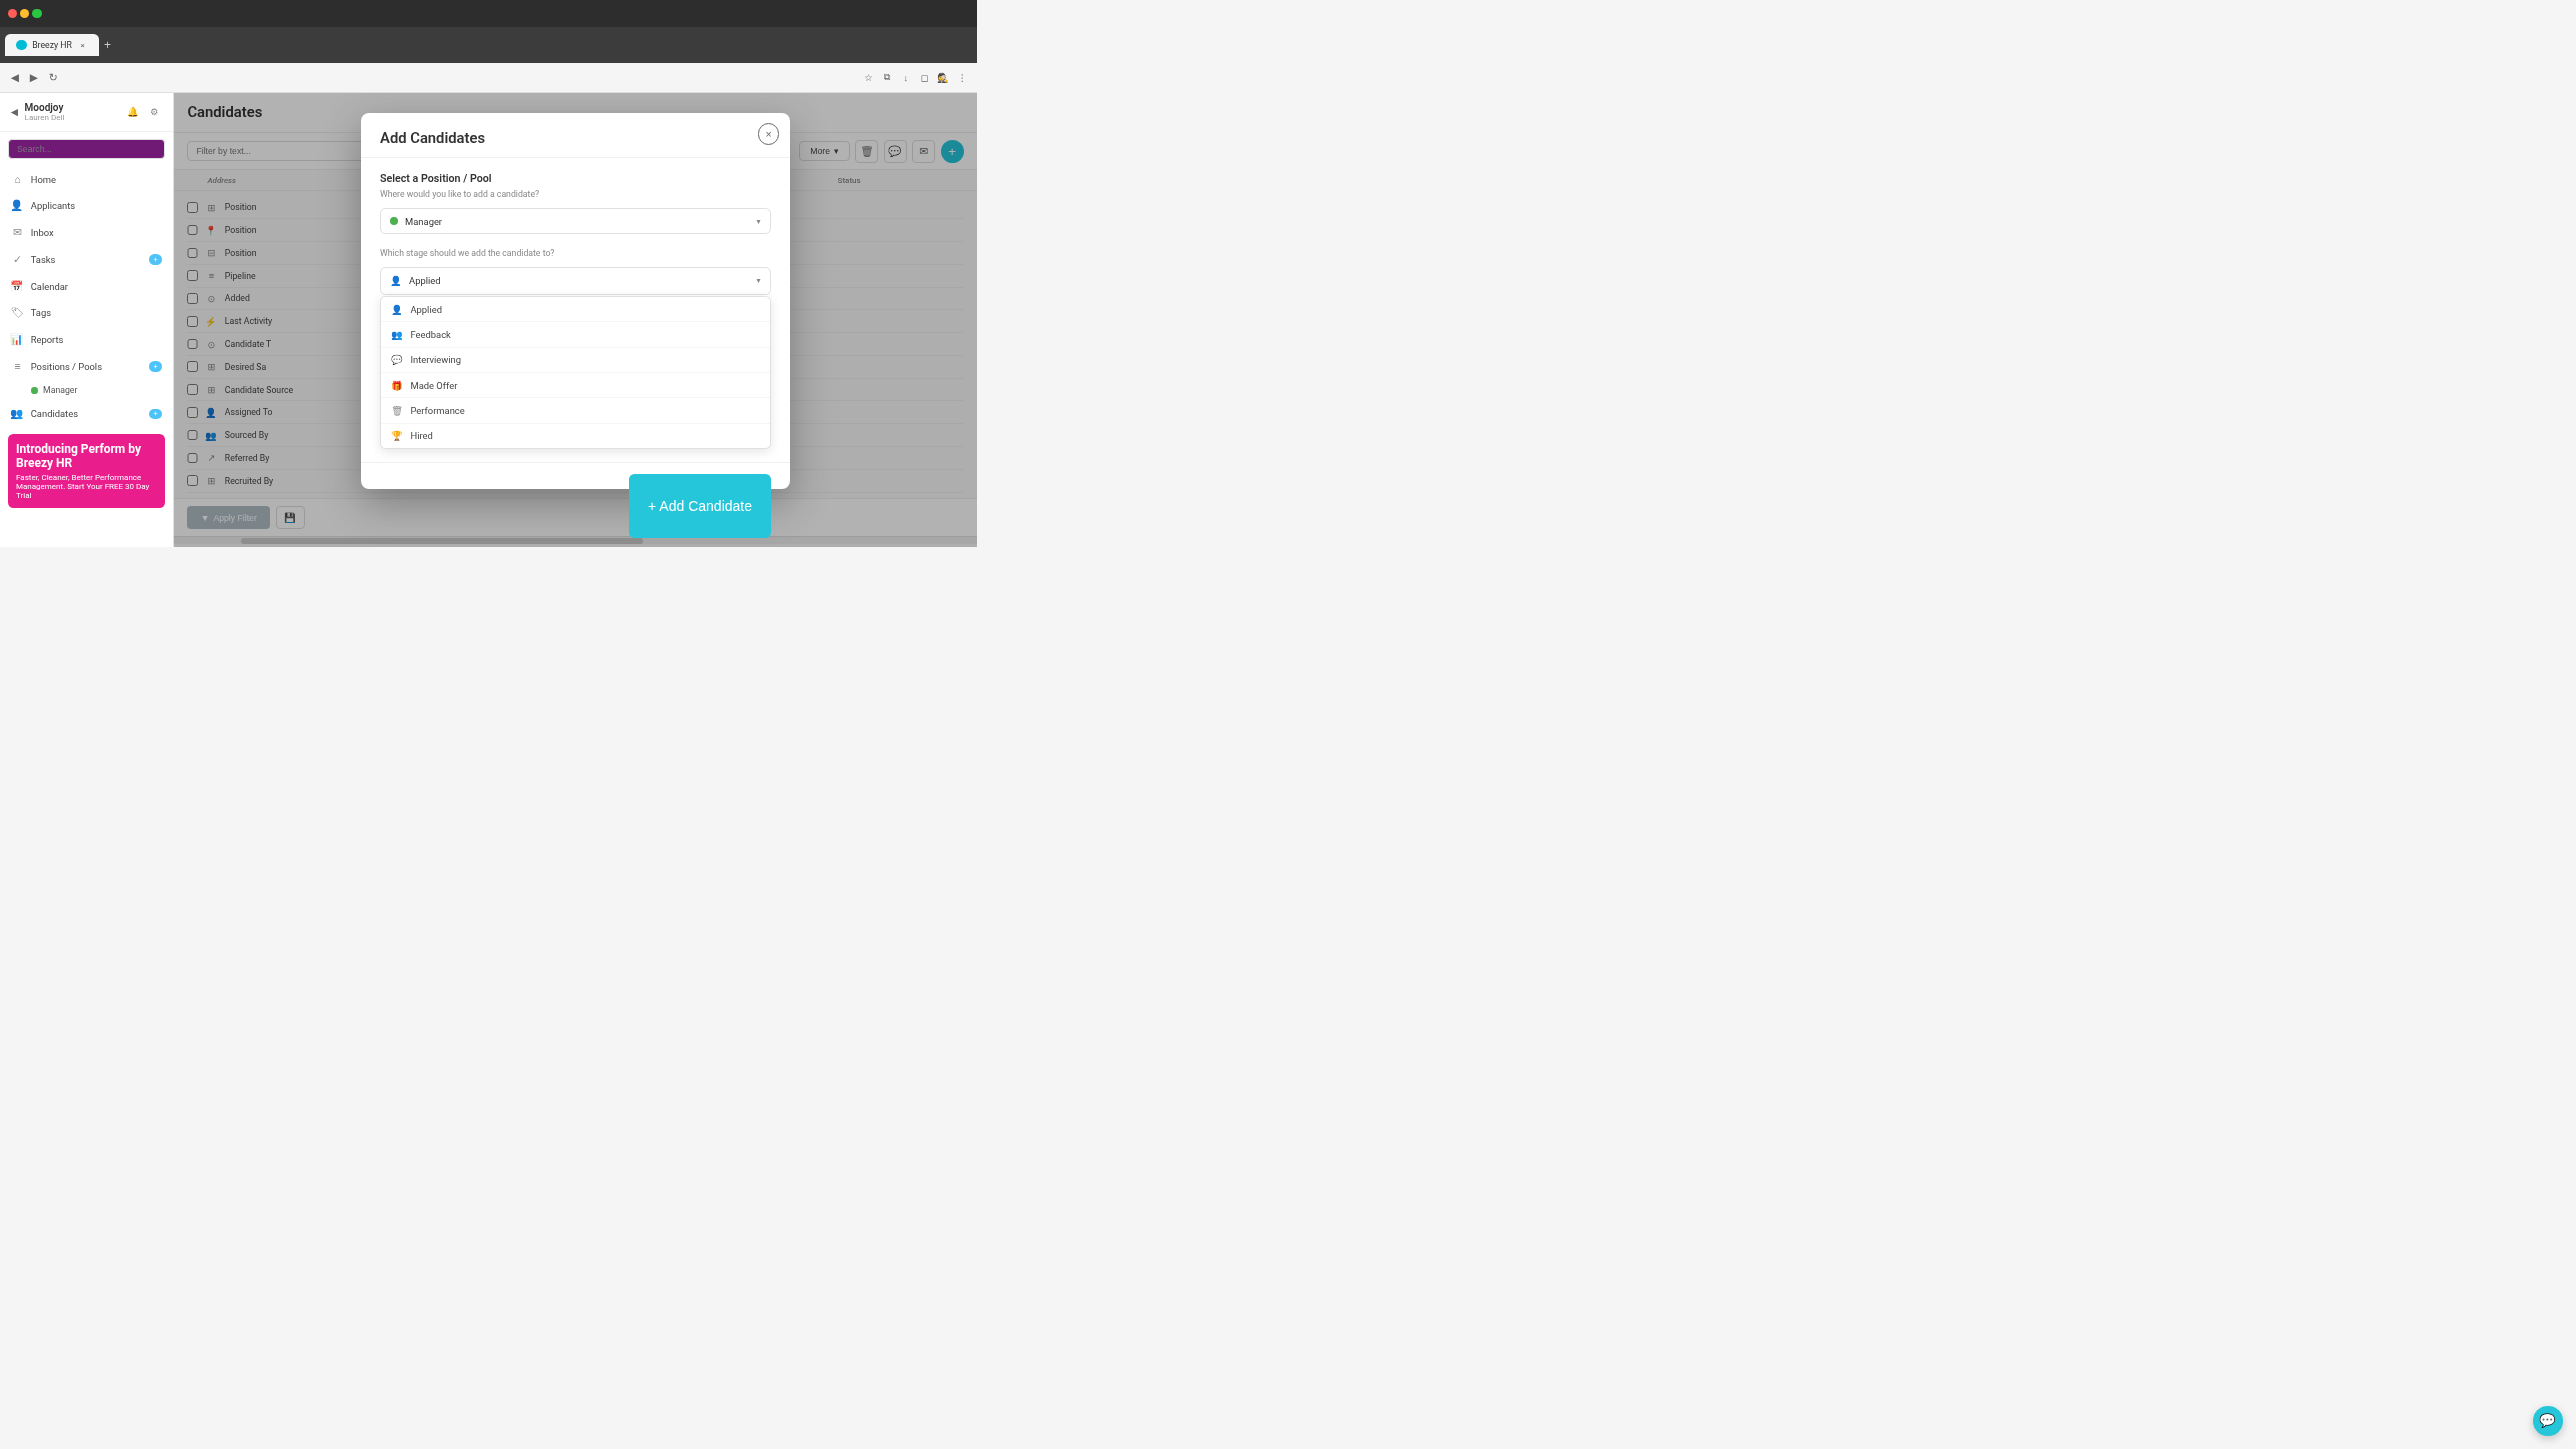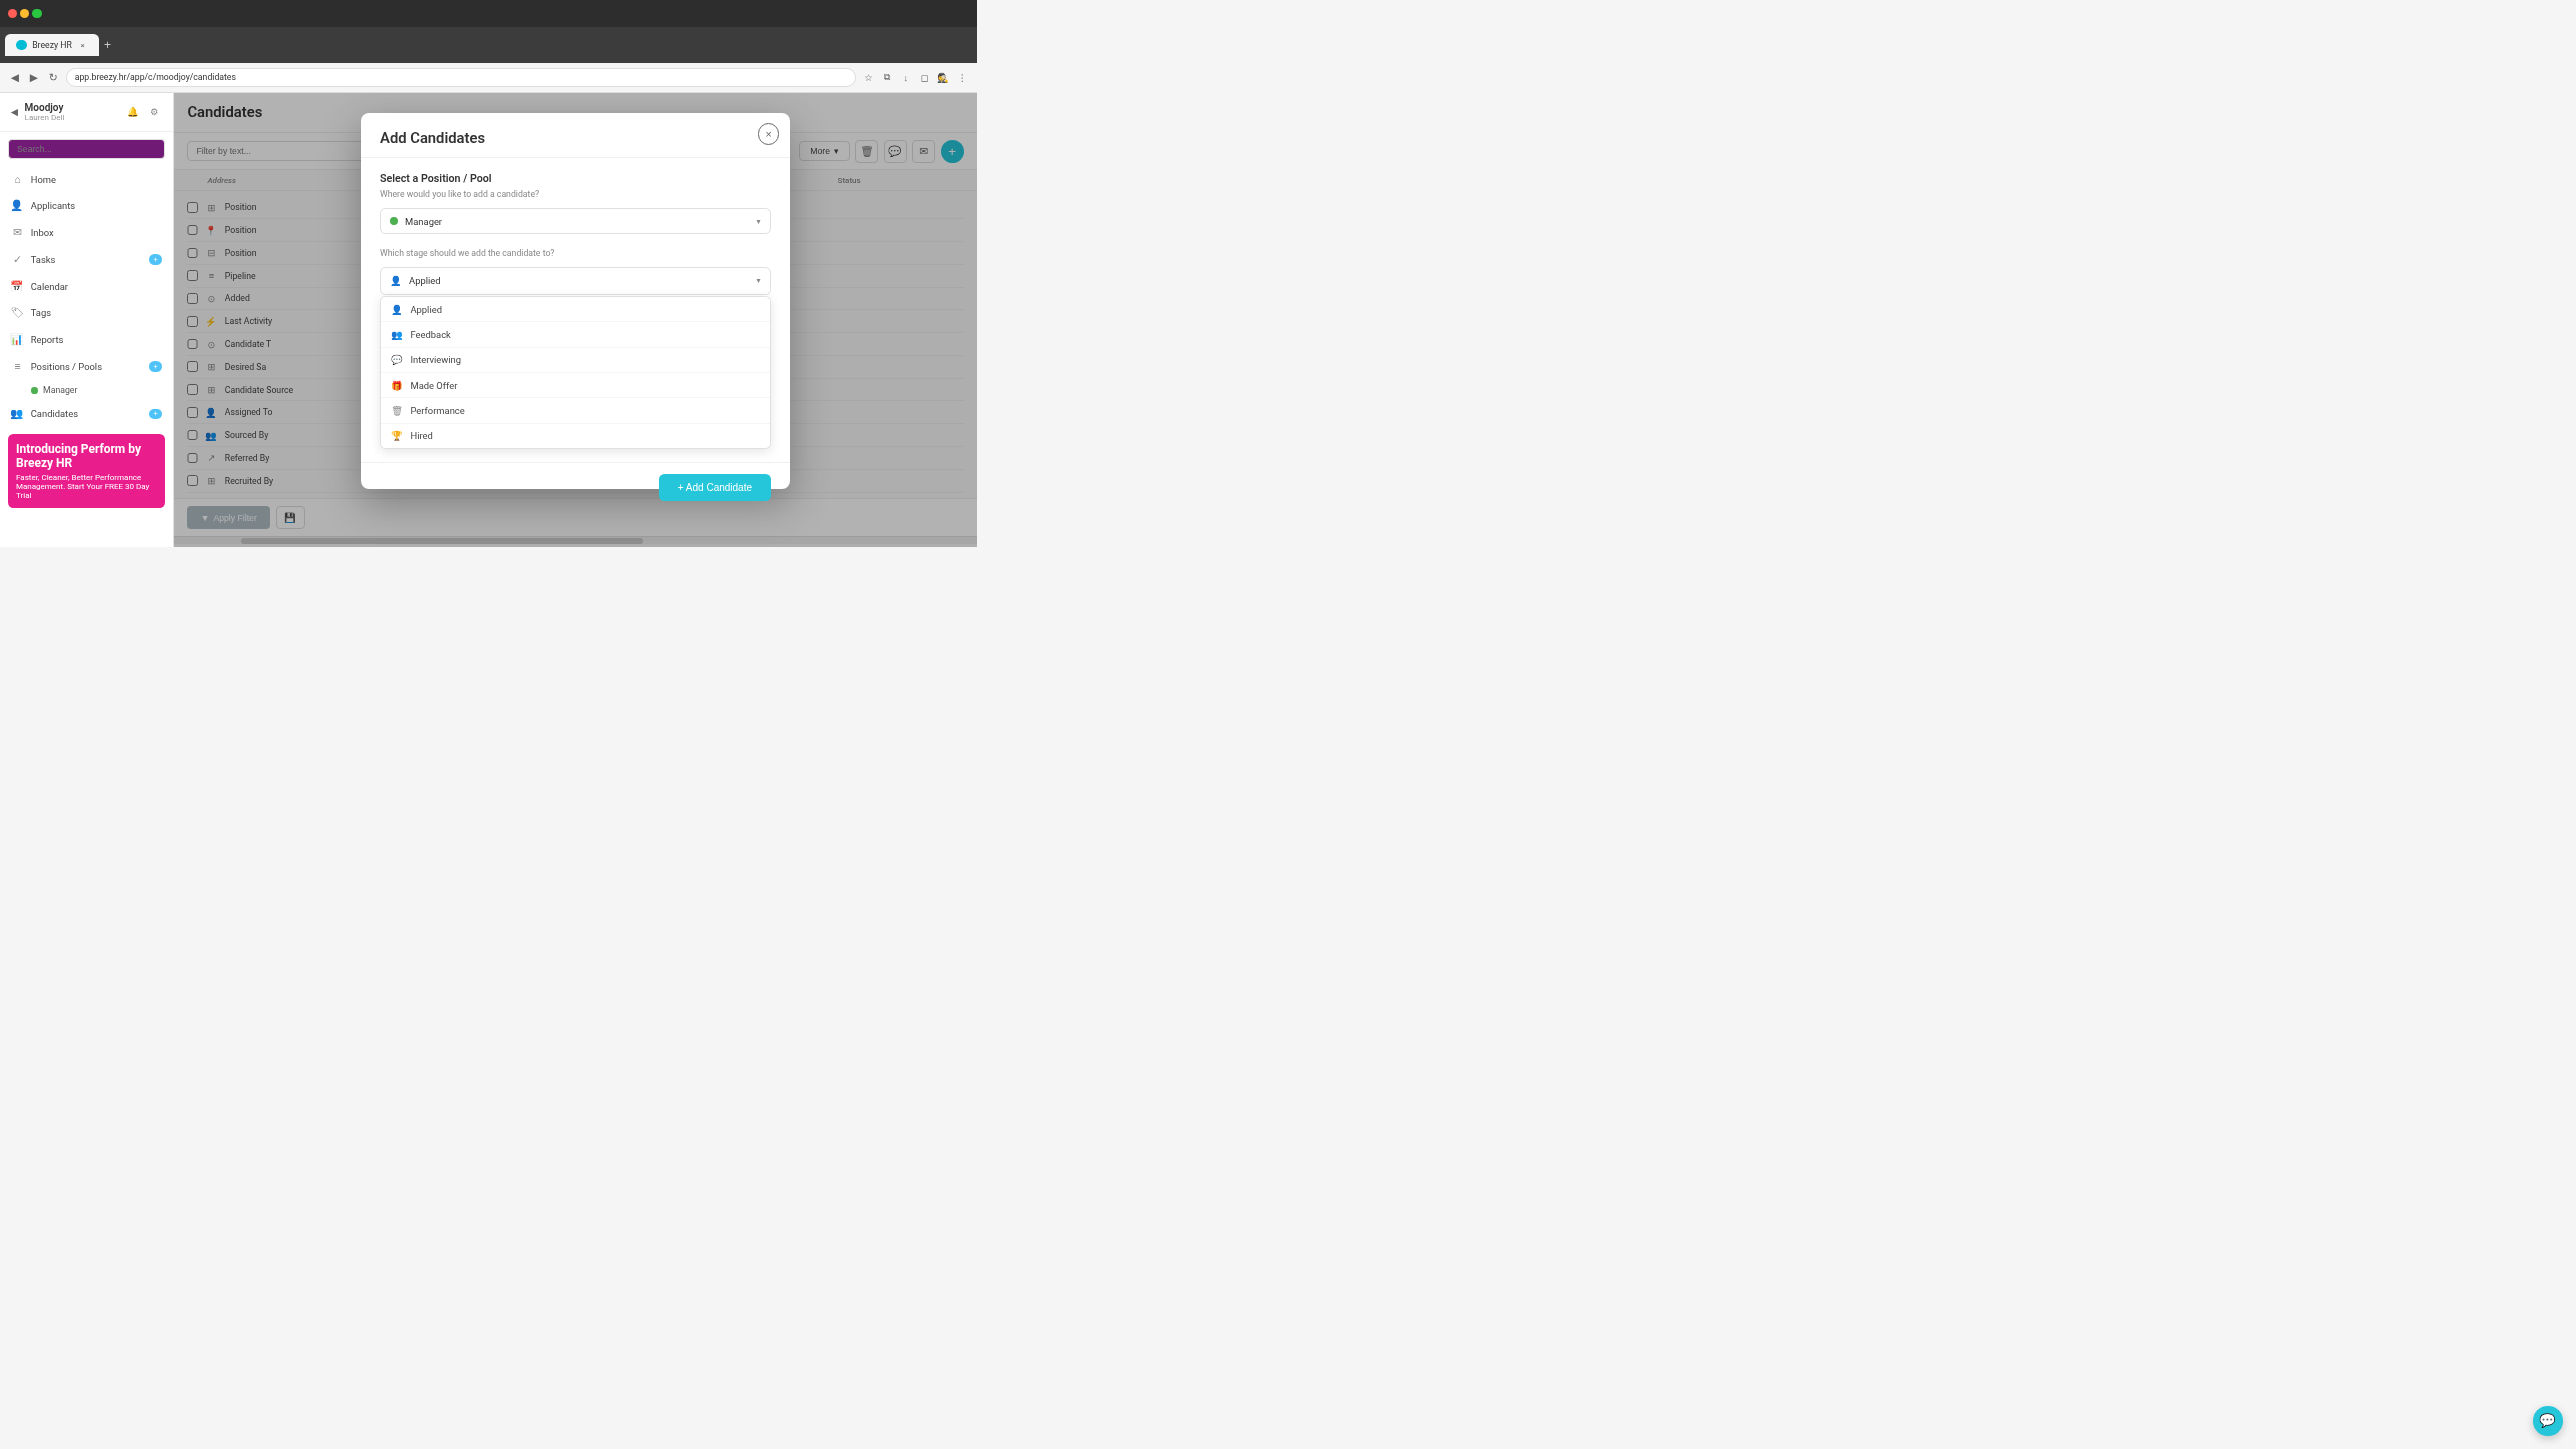--- a/index.html
+++ b/index.html
@@ -532,22 +532,22 @@
       padding: 10.7px 19px;
       display: flex;
       justify-content: flex-end;
       border-top: 0.7px solid #f0f0f0;
     }
     .add-candidate-btn {
       background: #26c6da;
       color: white;
       border: none;
       border-radius: 5.4px;
-      padding: 8px 19px;
-      font-size: 10px;
+      padding: 24px 19px;
+      font-size: 14px;
       font-weight: 500;
       cursor: pointer;
     }
 
     
     .chat-btn {
       position: fixed;
       bottom: 13.4px; right: 13.4px;
       width: 29.5px; height: 29.5px;
       background: #26c6da;
@@ -577,23 +577,20 @@
     <span>Breezy HR</span>
     <span class="tab-close">×</span>
   </div>
   <button class="tab-new">+</button>
 </div>
 
 <div class="address-bar-row">
   <button class="nav-btn">◀</button>
   <button class="nav-btn">▶</button>
   <button class="nav-btn">↻</button>
-  <div class="address-bar">
-    <span>app.breezy.hr/app/c/moodjoy/candidates</span>
-  </div>
   <div class="address-icons">
     <span class="addr-icon">☆</span>
     <span class="addr-icon">⧉</span>
     <span class="addr-icon">↓</span>
     <span class="addr-icon">◻</span>
     <span class="addr-icon">🕵</span>
     <span class="addr-icon">⋮</span>
   </div>
 </div>
 

